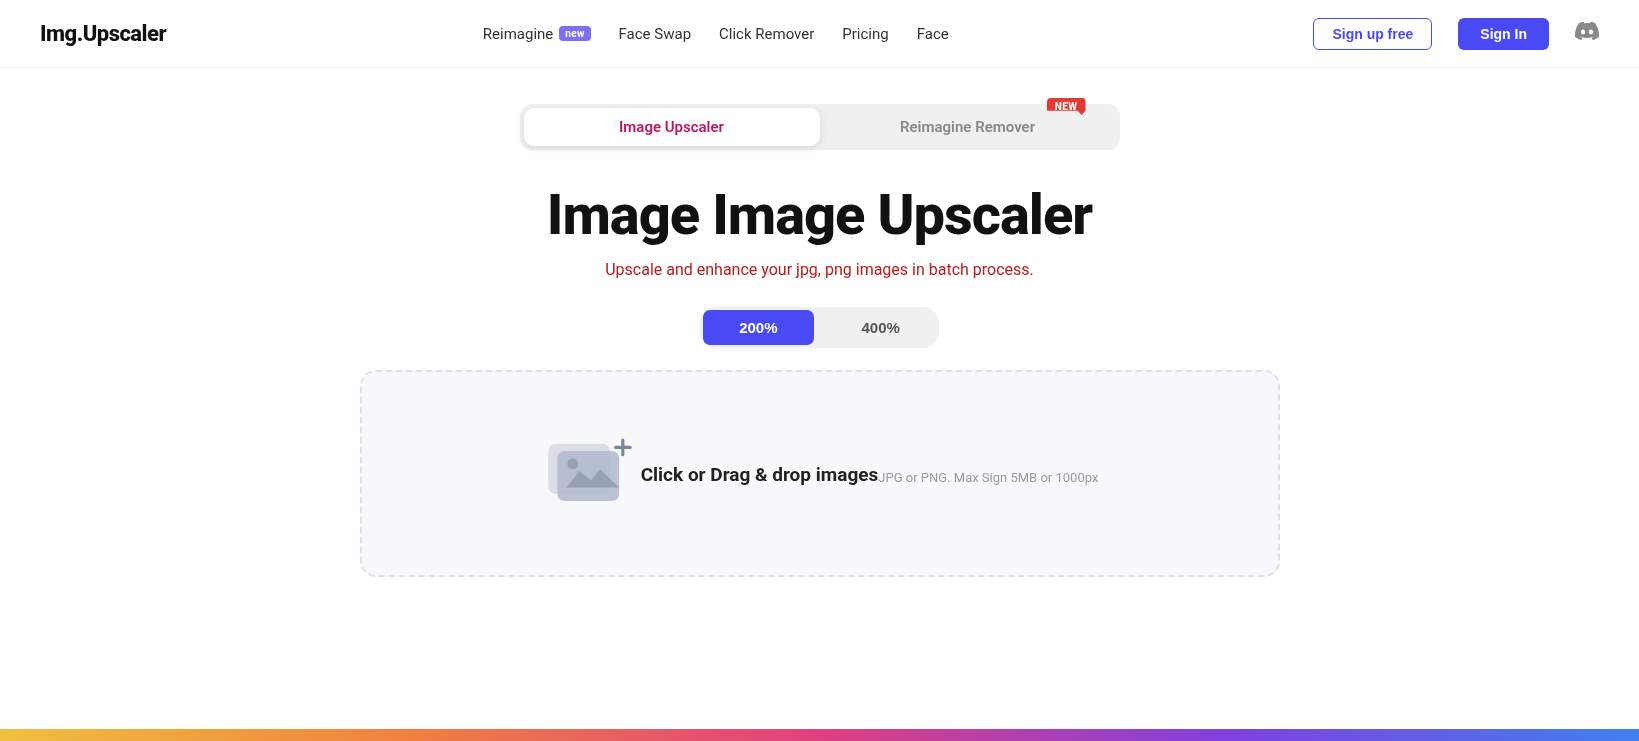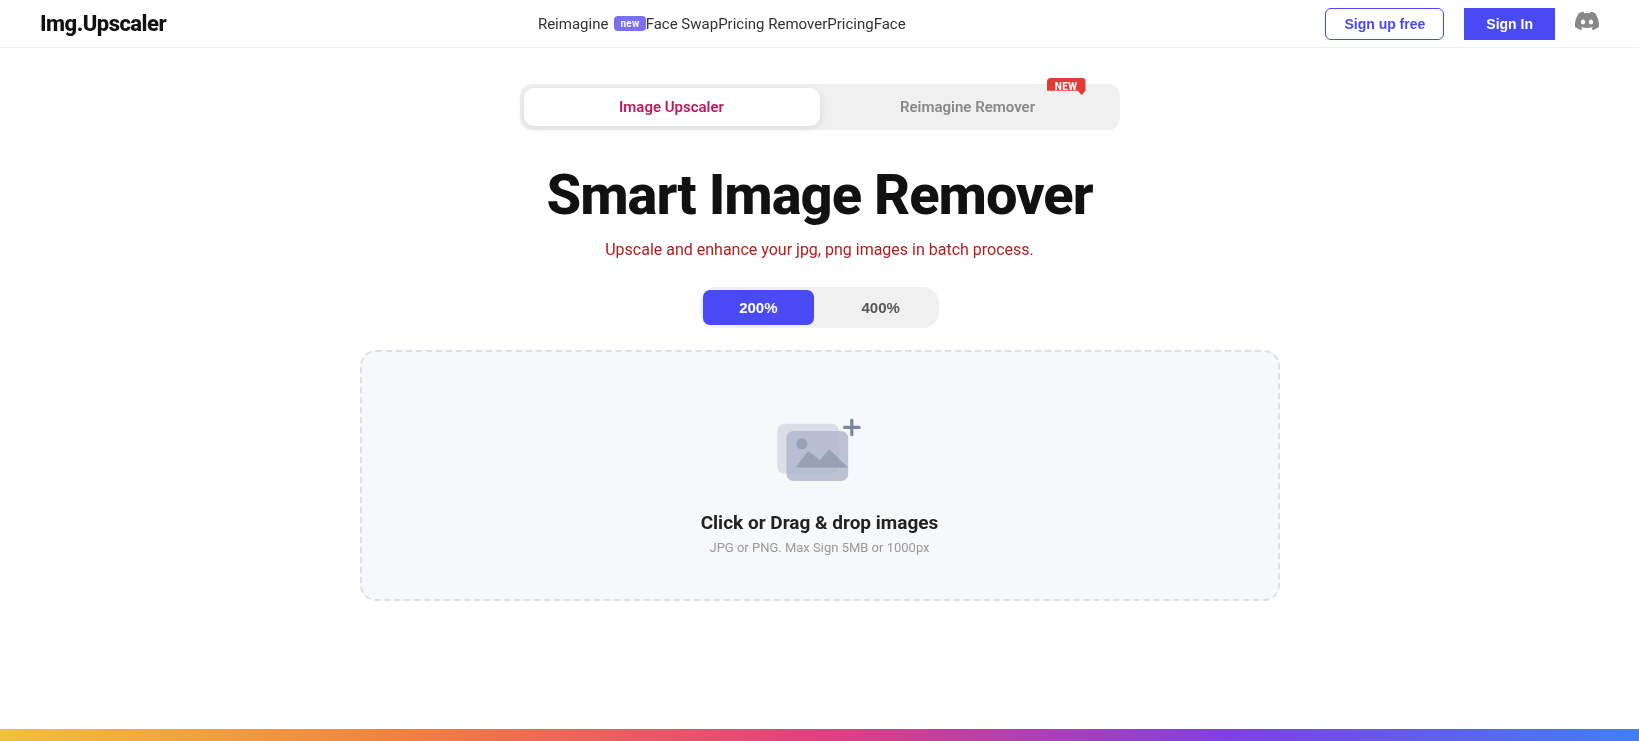--- a/index.html
+++ b/index.html
@@ -10,35 +10,36 @@
       min-height: 741px;
       overflow-x: hidden;
     }
 
     
     .navbar {
       display: flex;
       align-items: center;
       justify-content: space-between;
       padding: 0 40px;
-      height: 48px;
+      height: 68px;
       border-bottom: 1px solid #f0f0f0;
       background: #fff;
     }
 
     .nav-logo {
       font-size: 22px;
       font-weight: 800;
       color: #111;
       letter-spacing: -0.5px;
     }
 
     .nav-links {
       display: flex;
       align-items: center;
+      gap: 28px;
     }
 
     .nav-link {
       font-size: 15px;
       color: #333;
       text-decoration: none;
       cursor: pointer;
       display: flex;
       align-items: center;
       gap: 6px;
@@ -50,41 +51,41 @@
       font-size: 10px;
       font-weight: 700;
       padding: 2px 6px;
       border-radius: 4px;
       letter-spacing: 0.3px;
     }
 
     .nav-actions {
       display: flex;
       align-items: center;
-      gap: 20px;
+      gap: 26px;
       padding-left: 48px;
     }
 
     .btn-signup {
       border: 1.5px solid #4a4af4;
       color: #4a4af4;
       background: transparent;
       padding: 7px 18px;
       border-radius: 6px;
       font-size: 14px;
       font-weight: 600;
       cursor: pointer;
     }
 
     .btn-signin {
       background: #4a4af4;
       color: #fff;
       border: none;
       padding: 8px 22px;
-      border-radius: 0;
+      border-radius: 6px;
       font-size: 14px;
       font-weight: 700;
       cursor: pointer;
     }
 
     .discord-icon {
       color: #555;
       font-size: 20px;
       cursor: pointer;
     }
@@ -190,21 +191,21 @@
     }
 
     
     .dropzone {
       width: 920px;
       margin-top: 22px;
       background: #f7f8fa;
       border-radius: 16px;
       border: 2px dashed #dde0e8;
       display: flex;
-      flex-direction: column;
+      flex-direction: row;
       align-items: center;
       justify-content: center;
       padding: 52px 40px 44px;
       cursor: pointer;
     }
 
     .dropzone-icon {
       position: relative;
       margin-bottom: 18px;
     }
@@ -245,21 +246,21 @@
 
   <div class="nav-links">
     <a class="nav-link">
       <span>Reimagine</span>
       <span class="nav-badge-new">new</span>
     </a>
     <a class="nav-link">
       <span>Face Swap</span>
     </a>
     <a class="nav-link">
-      <span>Pricing Remover</span>
+      <span>Click Remover</span>
     </a>
     <a class="nav-link">
       <span>Pricing</span>
     </a>
     <a class="nav-link">
       <span>Face</span>
     </a>
   </div>
 
   <div class="nav-actions">
@@ -278,21 +279,21 @@
   <div class="tab-switcher">
     <div class="tab-item active">
       <span>Image Upscaler</span>
     </div>
     <div class="tab-item inactive" style="position:relative;">
       <span>Reimagine Remover</span>
       <span class="new-badge">NEW</span>
     </div>
   </div>
 
-  <h1 class="hero-title">Smart Image Remover</h1>
+  <h1 class="hero-title">Image Image Upscaler</h1>
   <p class="hero-subtitle">Upscale and enhance your jpg, png images in batch process.</p>
 
   <div class="scale-buttons">
     <button class="scale-btn active">200%</button>
     <button class="scale-btn inactive">400%</button>
   </div>
 
   <div class="dropzone">
     <div class="dropzone-icon">
       

